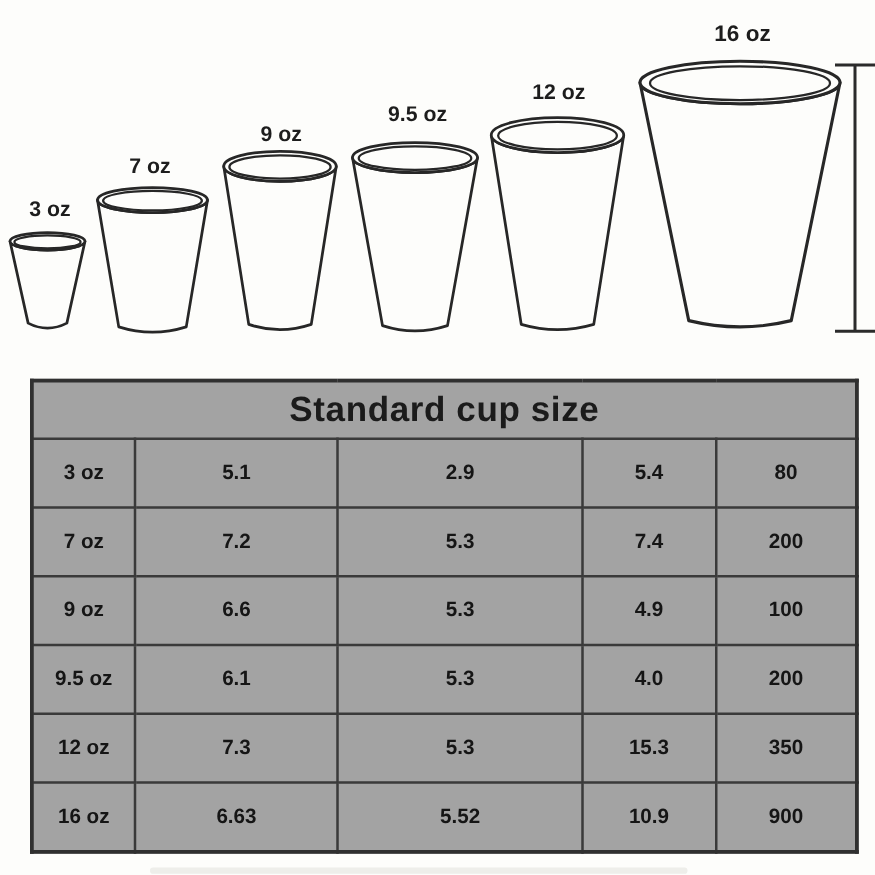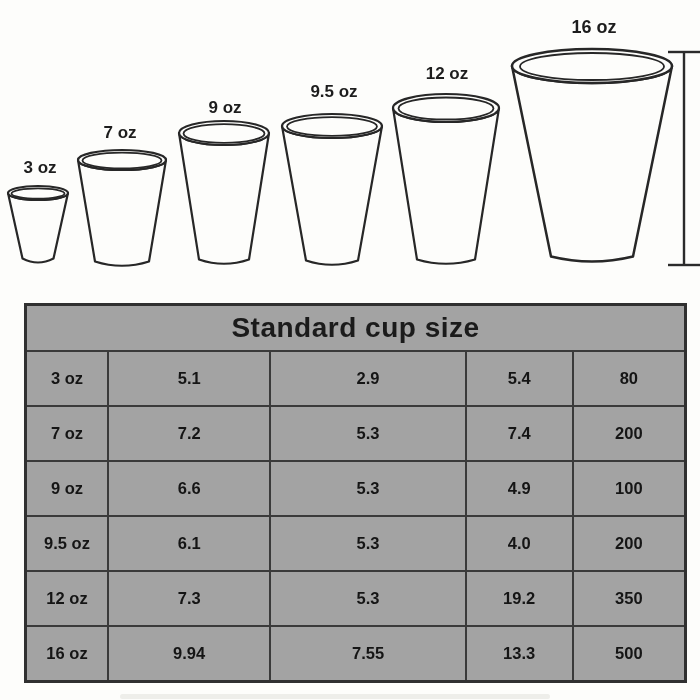--- a/index.html
+++ b/index.html
@@ -196,28 +196,28 @@
           <td>9.5 oz</td>
           <td>6.1</td>
           <td>5.3</td>
           <td>4.0</td>
           <td>200</td>
         </tr>
         <tr class="data-row">
           <td>12 oz</td>
           <td>7.3</td>
           <td>5.3</td>
-          <td>19.2</td>
+          <td>15.3</td>
           <td>350</td>
         </tr>
         <tr class="data-row">
           <td>16 oz</td>
-          <td>9.94</td>
-          <td>7.55</td>
-          <td>13.3</td>
-          <td>500</td>
+          <td>6.63</td>
+          <td>5.52</td>
+          <td>10.9</td>
+          <td>900</td>
         </tr>
       </tbody>
     </table>
   </div>
 
   <div class="smudge"></div>
 </div>
 
 </body></html>

